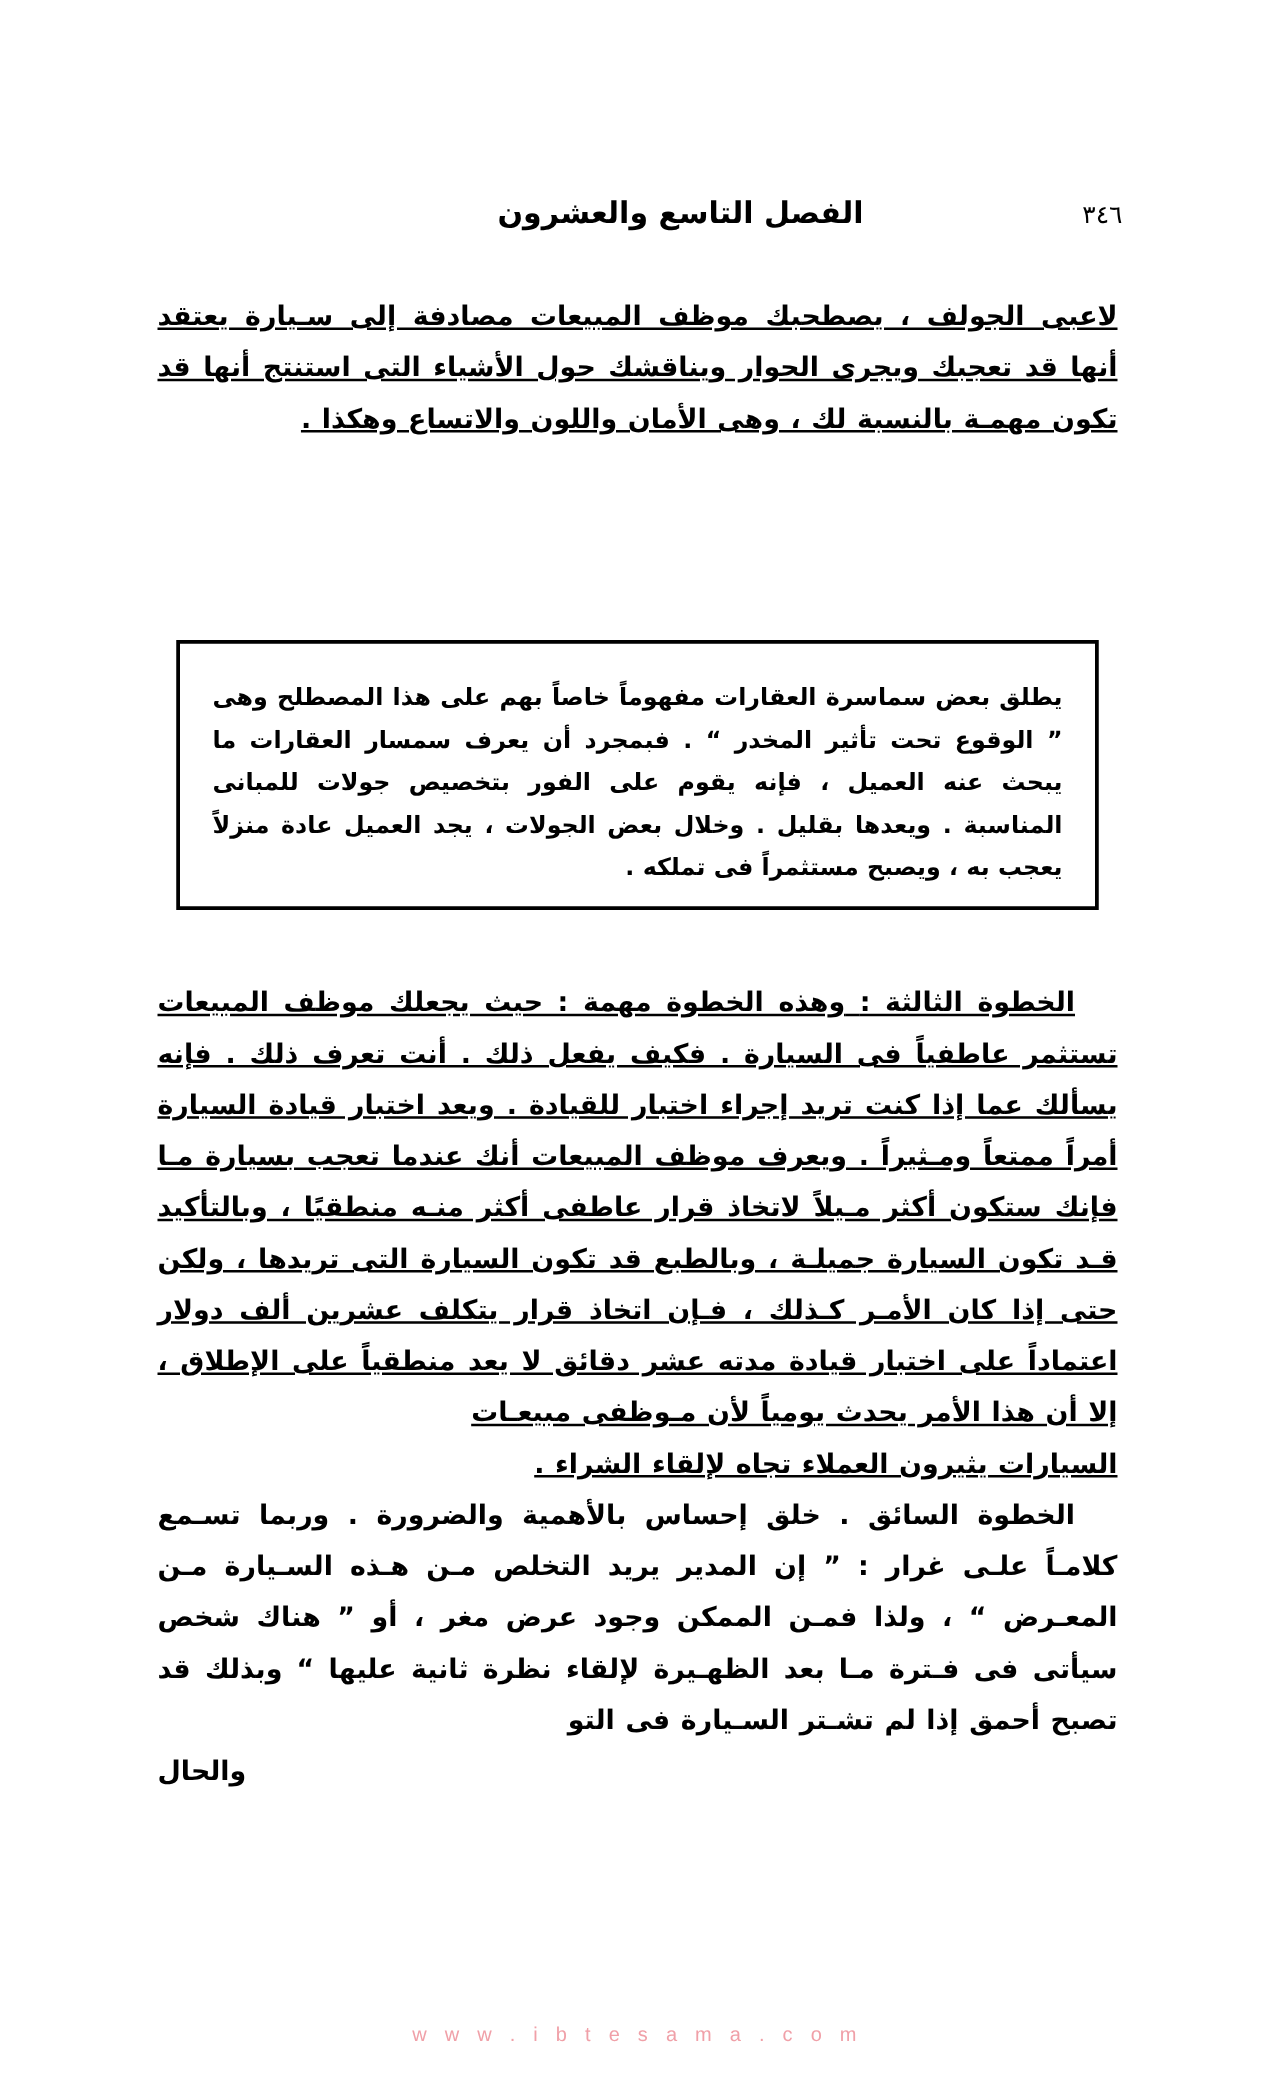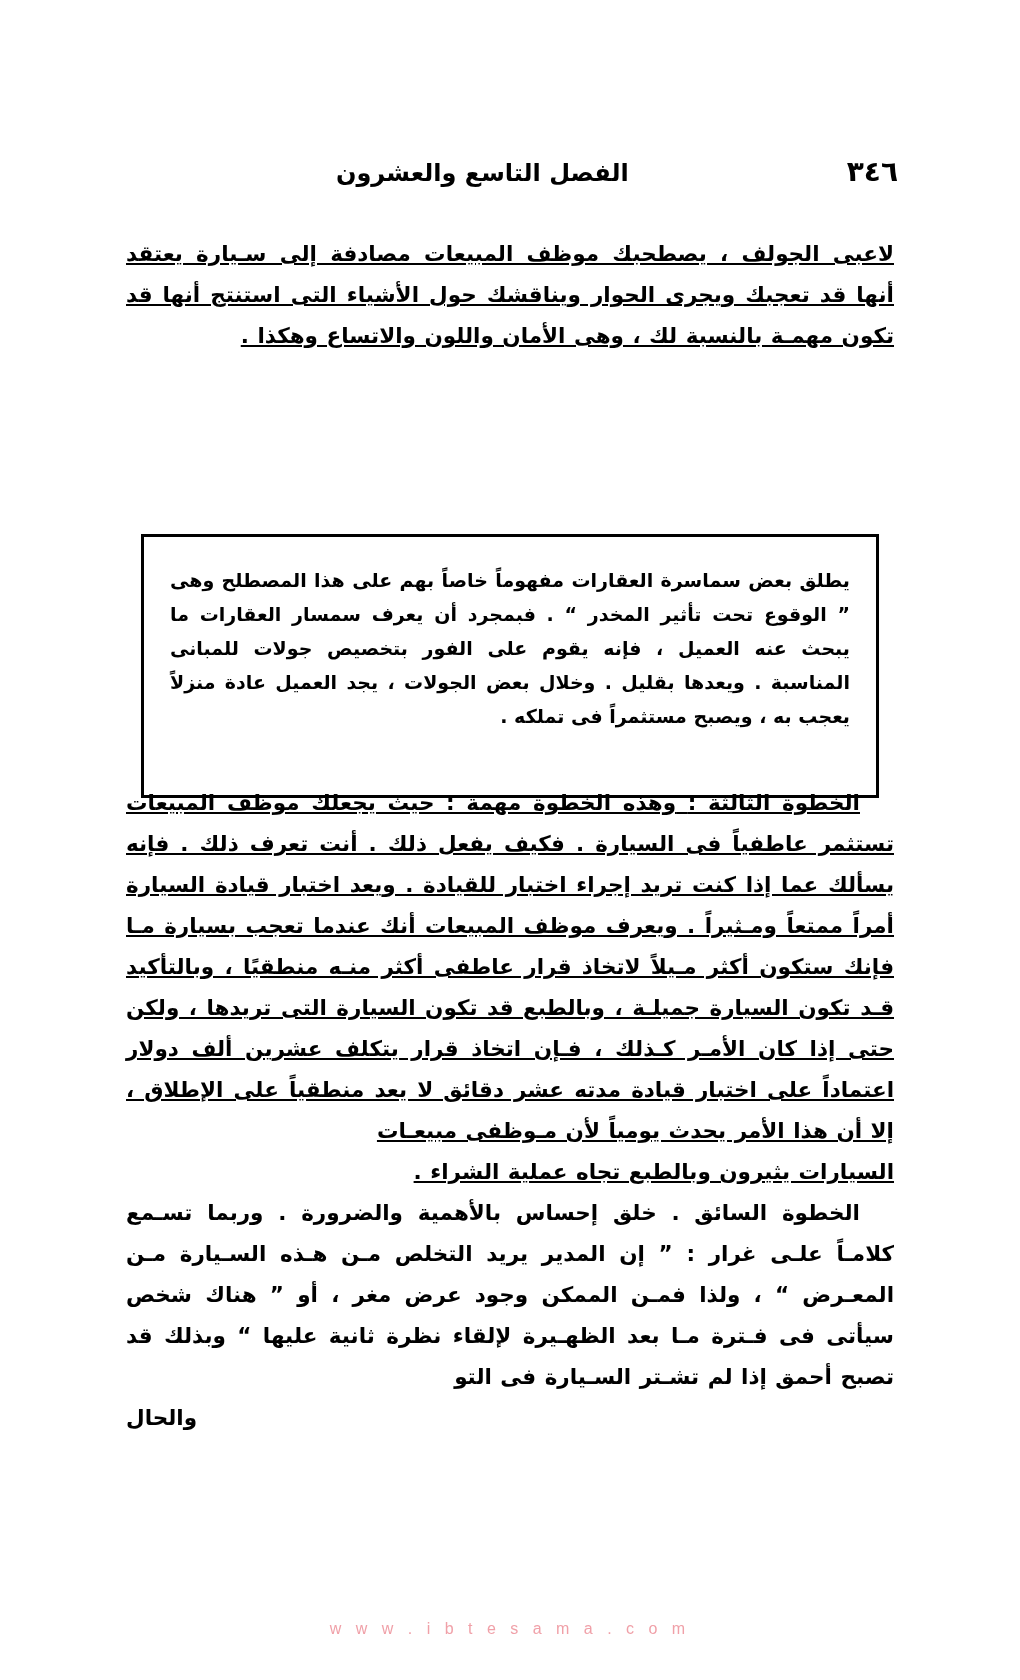--- a/index.html
+++ b/index.html
@@ -30,26 +30,25 @@
     right: 120px;
     left: 120px;
     height: 34px;
     display: flex;
     flex-direction: row;
     align-items: baseline;
     justify-content: flex-start;
     direction: rtl;
   }
   .folio {
-    font-size: 28px;
-    font-weight: bold;
+    font-size: 20px;
+    font-weight: normal;
     letter-spacing: 2px;
     line-height: 1;
     padding-right: 2px;
-    margin-left: 43px;
   }
   .chapter-title {
     font-size: 24px;
     font-weight: bold;
     margin-right: 175px;
     white-space: nowrap;
     line-height: 1;
   }
 
   
@@ -97,25 +96,24 @@
   }
 
   
   .callout {
     position: absolute;
     top: 512px;
     right: 141px;
     left: 141px;
     border: 3px solid #000000;
     box-sizing: border-box;
-    height: 264px;
+    height: 216px;
     background: #ffffff;
     padding: 26px 26px 18px 26px;
     direction: rtl;
-    margin-top: 22px;
   }
   .callout p {
     margin: 0;
     font-size: 19px;
     line-height: 34px;
     font-weight: 900;
     text-align: justify;
     letter-spacing: -0.3px;
   }
   .callout p .tail {
@@ -156,21 +154,21 @@
   </div>
 
 
   <div class="callout">
     <p><span>يطلق بعض سماسرة العقارات مفهوماً خاصاً بهم على هذا المصطلح وهى ” الوقوع تحت تأثير المخدر “ . فبمجرد أن يعرف سمسار العقارات ما يبحث عنه العميل ، فإنه يقوم على الفور بتخصيص جولات للمبانى المناسبة . ويعدها بقليل . وخلال بعض الجولات ، يجد العميل عادة منزلاً يعجب به ، ويصبح مستثمراً فى تملكه .</span>
     </p>
   </div>
 
   <div class="text-block blk-3">
     <p class="para indent"><span class="step-label">الخطوة الثالثة :</span> <span>وهذه الخطوة مهمة :  حيث يجعلك موظف المبيعات تستثمر عاطفياً فى السيارة . فكيف يفعل ذلك . أنت تعرف ذلك . فإنه يسألك عما إذا كنت تريد إجراء اختبار للقيادة . ويعد اختبار قيادة السيارة أمراً ممتعاً ومـثيراً . ويعرف موظف المبيعات أنك عندما تعجب بسيارة مـا فإنك ستكون أكثر مـيلاً لاتخاذ قرار عاطفى أكثر منـه منطقيًا ، وبالتأكيد قـد تكون السيارة جميلـة ، وبالطبع قد تكون السيارة التى تريدها ، ولكن حتى إذا كان الأمـر كـذلك ، فـإن اتخاذ قرار يتكلف عشرين ألف دولار اعتماداً على اختبار قيادة مدته عشر دقائق لا يعد منطقياً على الإطلاق ، إلا أن هذا الأمر يحدث يومياً لأن مـوظفى مبيعـات</span>
-      <span class="tail-right">السيارات يثيرون وبالطبع تجاه عملية الشراء .</span>
+      <span class="tail-right">السيارات يثيرون العملاء تجاه لإلقاء الشراء .</span>
     </p>
   </div>
 
   <div class="text-block blk-4">
     <p class="para indent"><span class="step-label">الخطوة السائق .</span> <span>خلق إحساس بالأهمية والضرورة . وربما تسـمع كلامـاً علـى غرار : ” إن المدير يريد التخلص مـن هـذه السـيارة مـن المعـرض “ ، ولذا فمـن الممكن وجود عرض مغر ، أو ” هناك شخص سيأتى فى فـترة مـا بعد الظهـيرة لإلقاء نظرة ثانية عليها “   وبذلك قد تصبح أحمق إذا لم تشـتر السـيارة فى التو</span>
       <span class="tail">والحال</span>
     </p>
   </div>
 
   <div class="footer">

